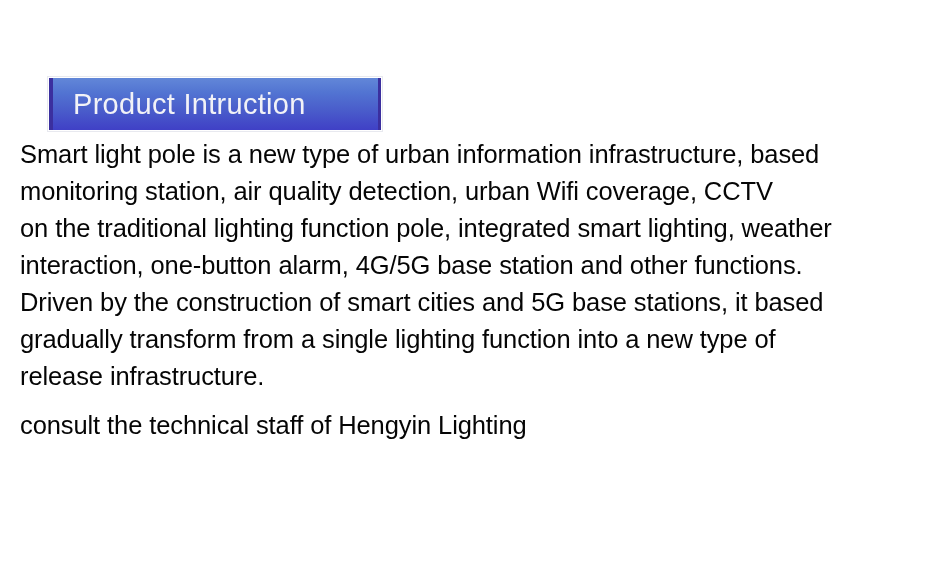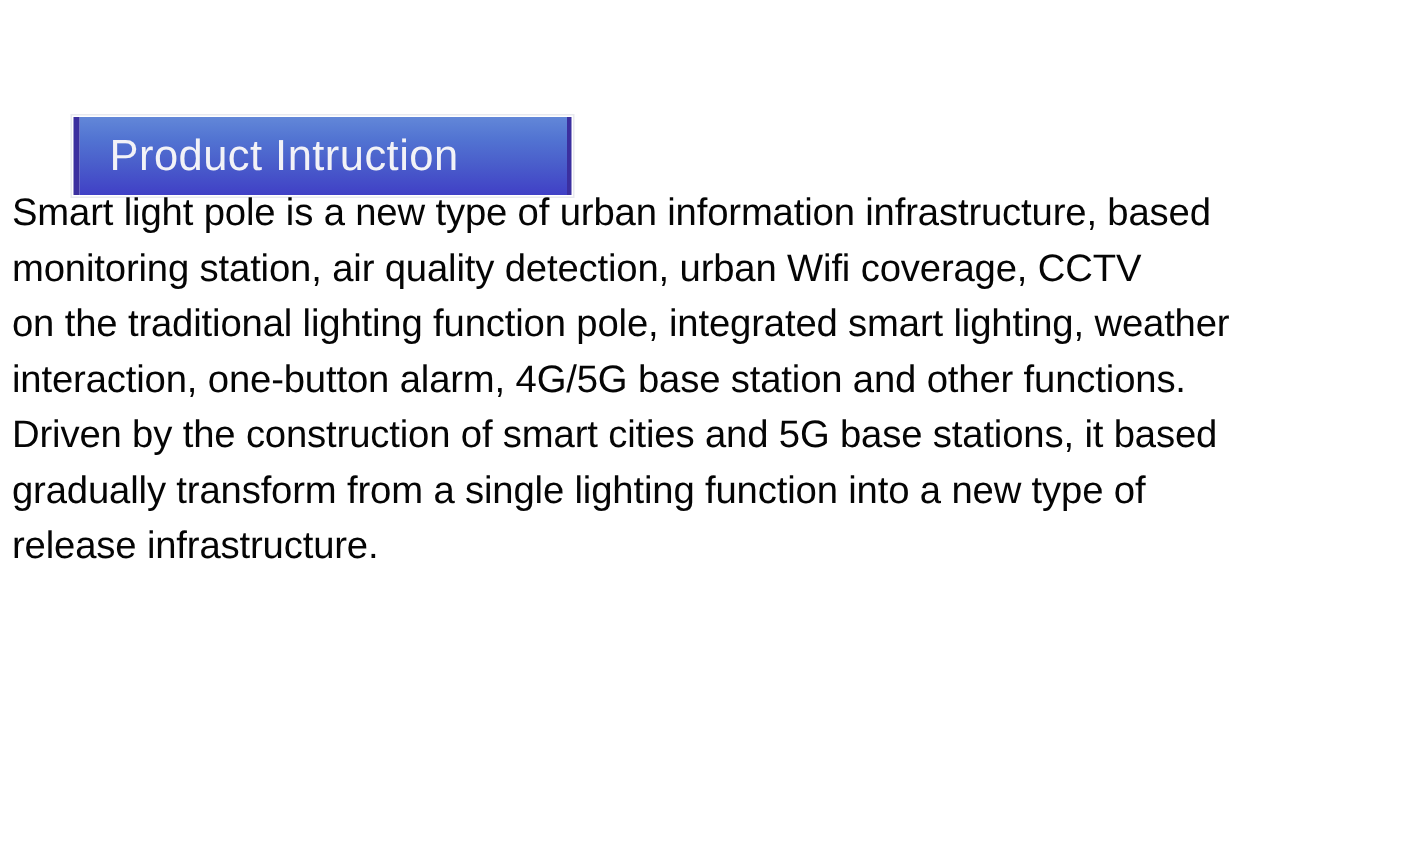--- a/index.html
+++ b/index.html
@@ -70,21 +70,21 @@
     width: 934px;
     color: #050505;
     font-family: "Liberation Sans", sans-serif;
     font-size: 25.5px;
     font-weight: 400;
     line-height: 37px;
     letter-spacing: -0.1px;
   }
 
   .para {
-    margin: 0;
+    margin: 12px;
   }
 
   .line {
     display: block;
     white-space: pre;
   }
 </style>
 </head>
 <body>
 
@@ -100,16 +100,17 @@
     <p class="para">
       <span class="line">Smart light pole is a new type of urban information infrastructure, based</span>
       <span class="line">monitoring station, air quality detection, urban Wifi coverage, CCTV</span>
       <span class="line">on the traditional lighting function pole, integrated smart lighting, weather</span>
       <span class="line">interaction, one-button alarm, 4G/5G base station and other functions.</span>
       <span class="line">Driven by the construction of smart cities and 5G base stations, it based</span>
       <span class="line">gradually transform from a single lighting function into a new type of</span>
       <span class="line">release infrastructure.</span>
     </p>
     <p class="para">
+      <span class="line">consult the technical staff of Hengyin Lighting</span>
     </p>
   </div>
 
 </div>
 
 </body></html>

